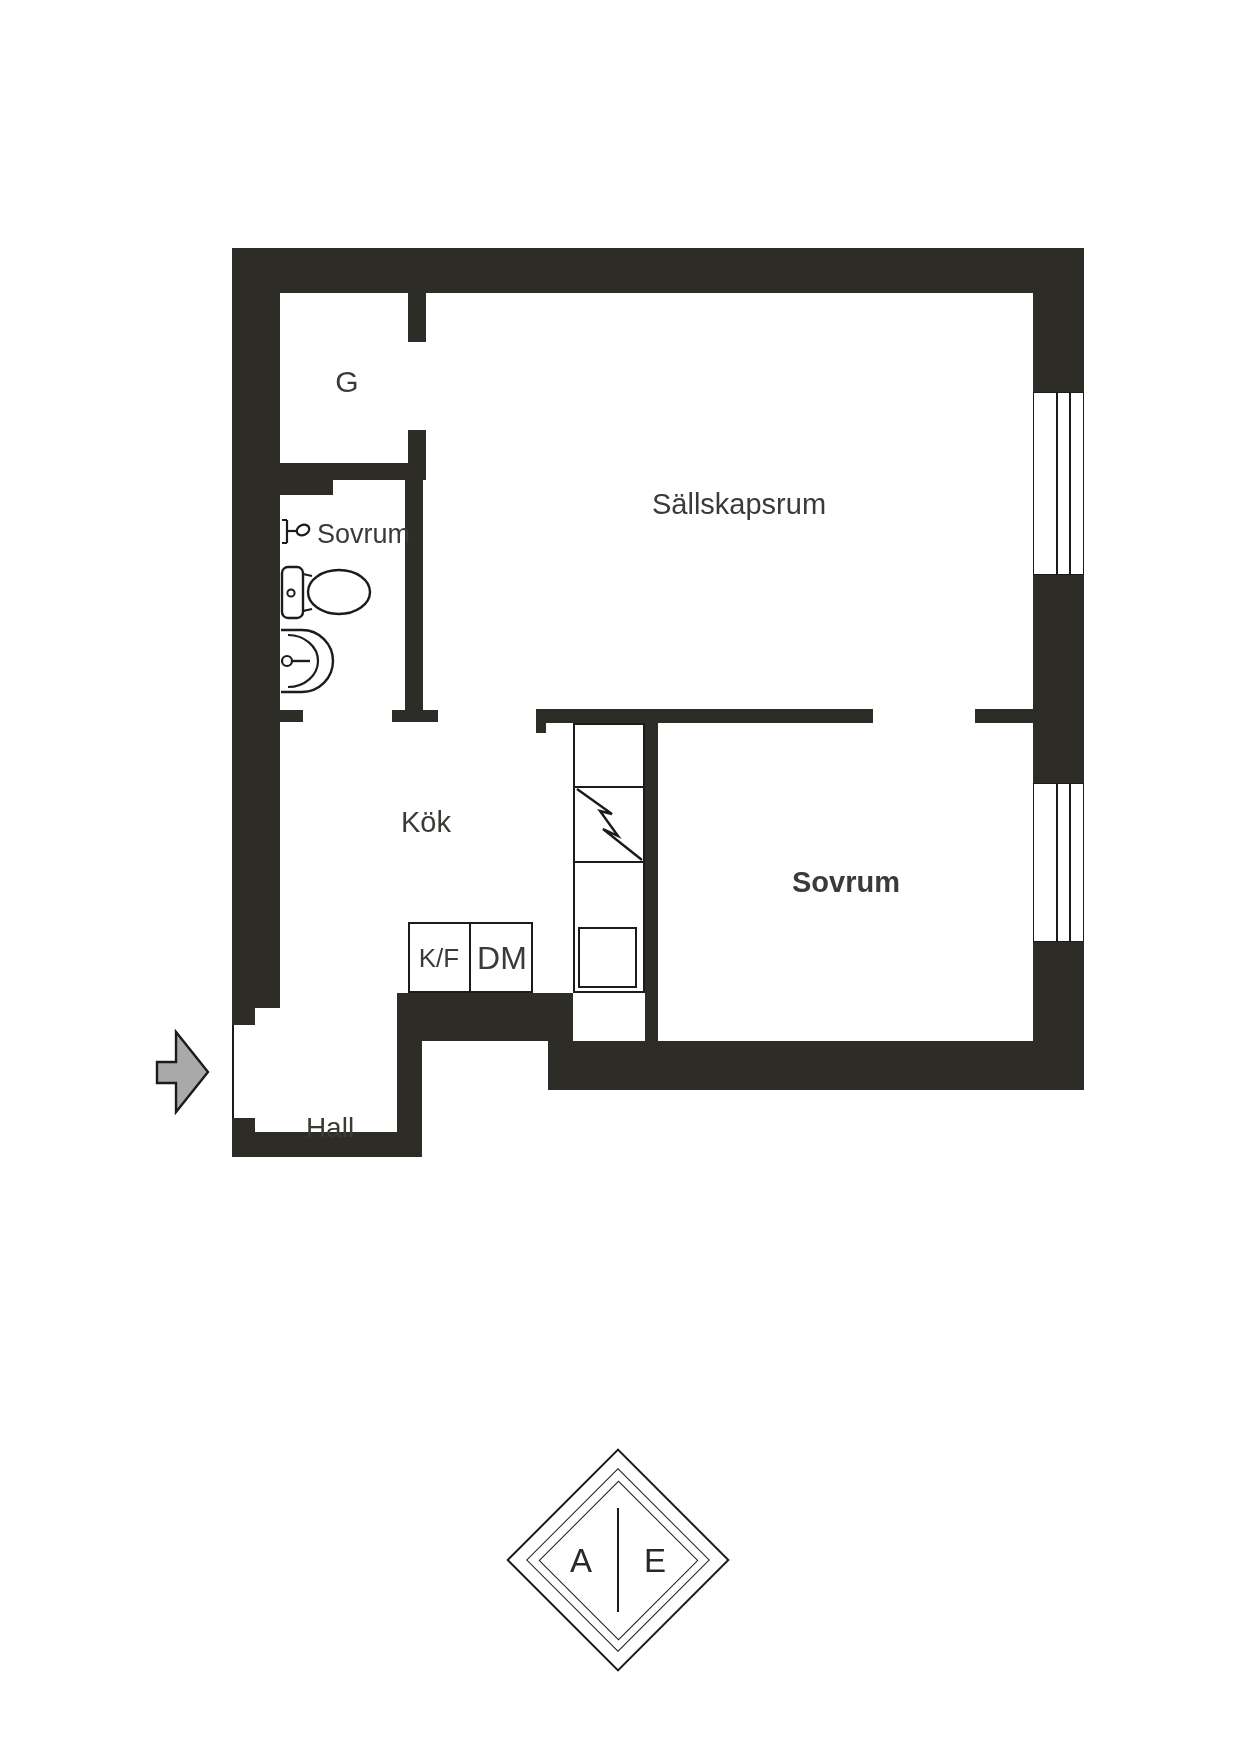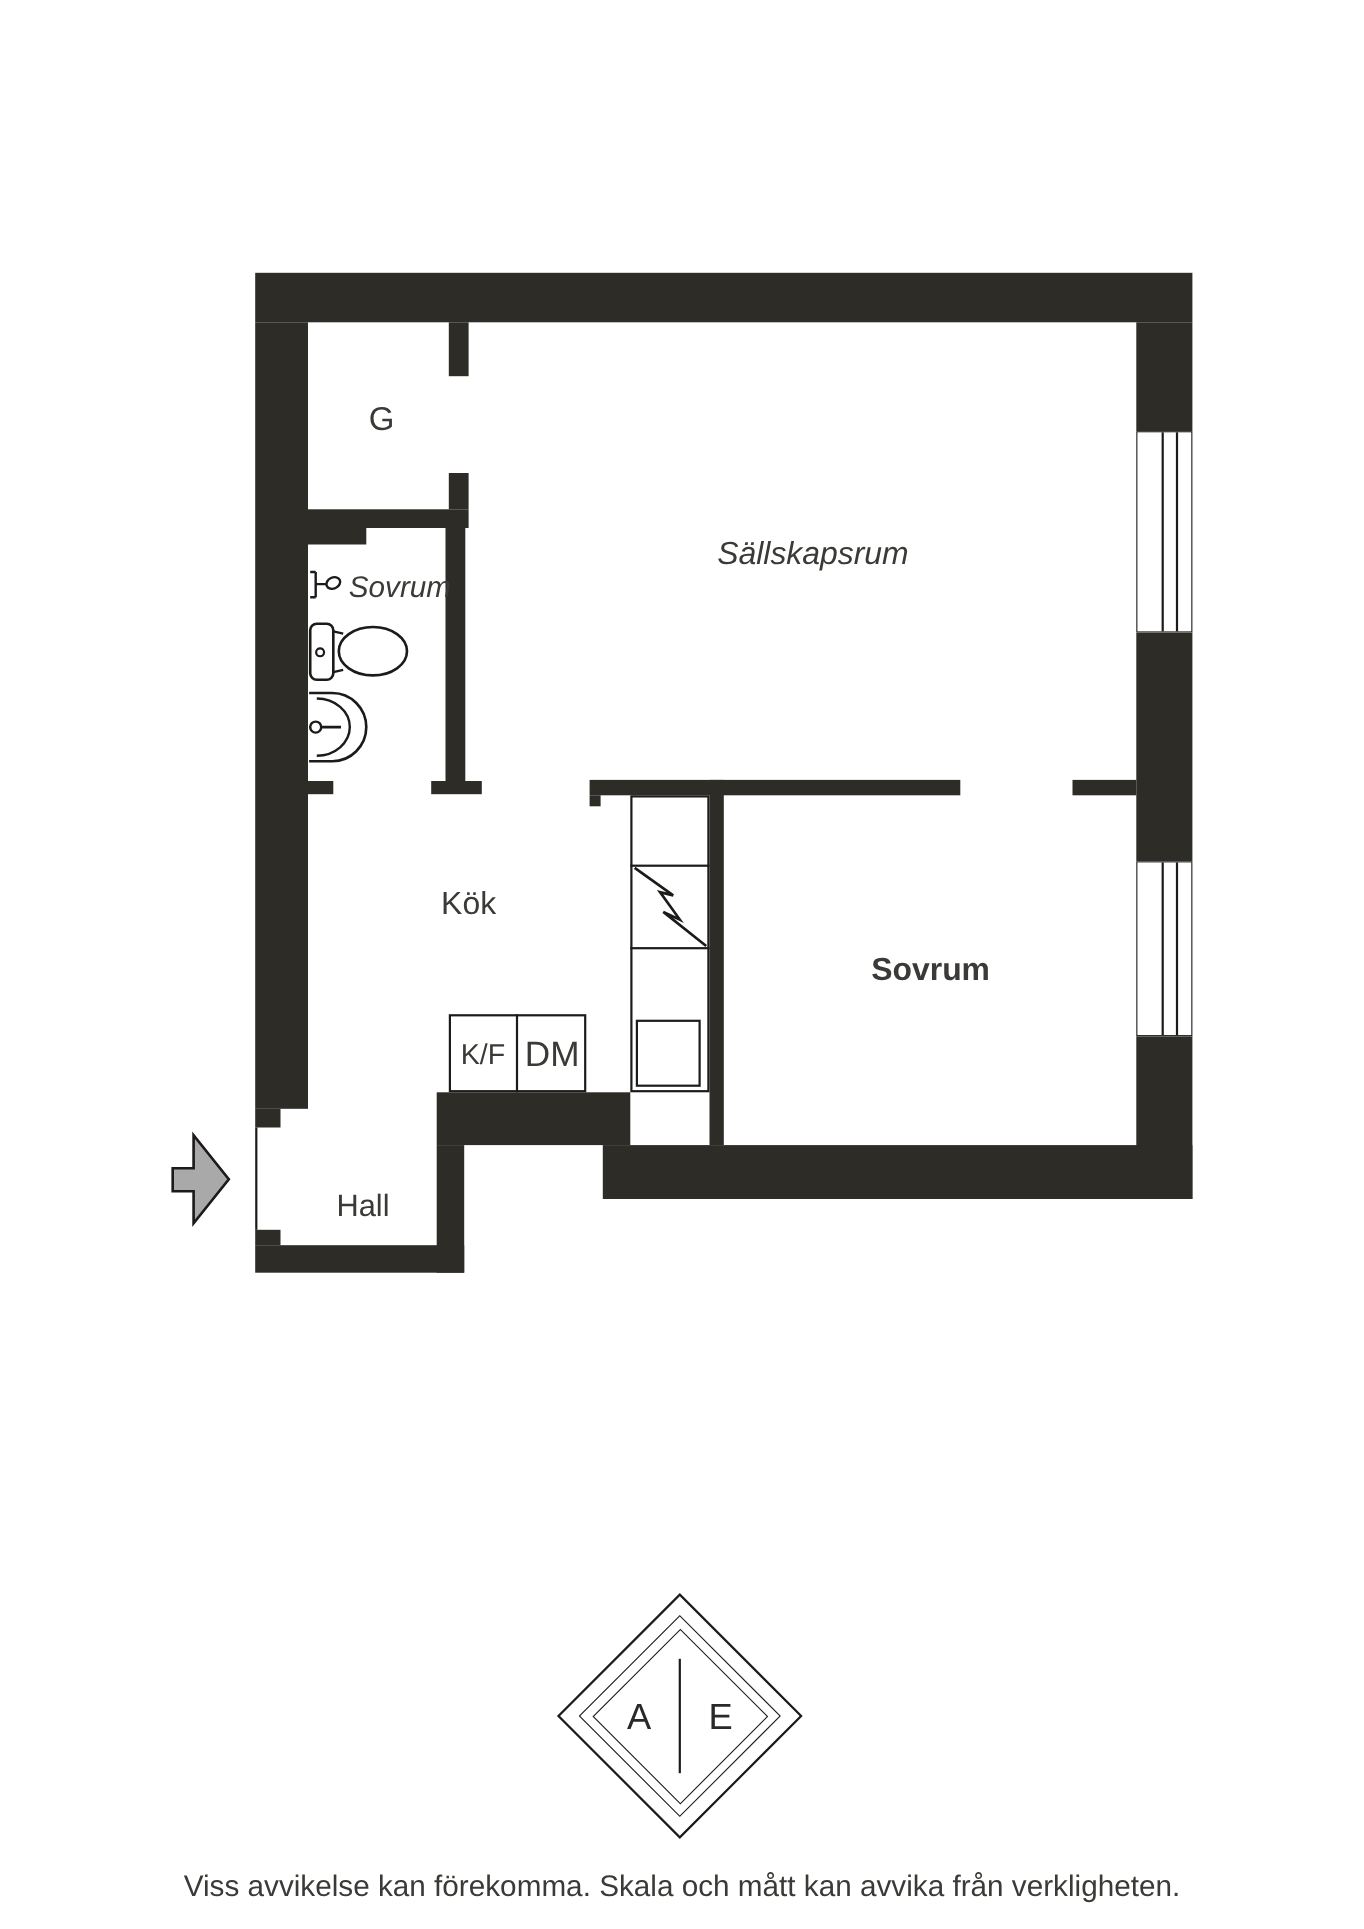--- a/index.html
+++ b/index.html
@@ -17,21 +17,21 @@
     background:var(--background);
     font-family:"Liberation Sans", sans-serif;
     overflow:hidden;
   }
   .w{position:absolute;background:var(--wall);}
   .lbl{
     position:absolute;color:var(--text);font-weight:300;
     white-space:nowrap;line-height:1;
   }
   .lbl.center{transform:translate(-50%,-50%);}
-  .lbl.vcenter{transform:translateY(-50%);font-style:italic;}
+  .lbl.vcenter{transform:translateY(-50%);}
   .win{position:absolute;background:#fff;border:1.6px solid var(--line);}
   .pane{position:absolute;top:0;bottom:0;width:1.6px;background:var(--line);}
   .thinbox{position:absolute;border:2px solid var(--line);background:#fff;}
   .thinline-h{position:absolute;height:2px;background:var(--line);}
   .thinline-v{position:absolute;width:2px;background:var(--line);}
   .icon-svg{position:absolute;}
   .logo-sq{
     position:absolute;border:2px solid var(--line);
     transform:rotate(45deg);background:transparent;
   }
@@ -119,26 +119,25 @@
 
   <svg class="icon-svg" style="left:150px;top:1026px;" width="64" height="92" viewBox="0 0 64 92">
     <polygon points="7,36 26,36 26,6 58,46 26,86 26,57 7,57" fill="var(--arrow-fill)" stroke="var(--line)" stroke-width="2.4" stroke-linejoin="miter"></polygon>
   </svg>
 
   <div class="lbl center" style="left:347px;top:382px;font-size:30px;">G</div>
   <div class="lbl vcenter" style="left:317px;top:534px;font-size:27px;">Sovrum</div>
   <div class="lbl vcenter" style="left:652px;top:504px;font-size:29px;">Sällskapsrum</div>
   <div class="lbl center" style="left:426px;top:822px;font-size:29px;">Kök</div>
   <div class="lbl center" style="left:846px;top:882px;font-size:29px;font-weight:bold;">Sovrum</div>
-  <div class="lbl center" style="left:330px;top:1096px;font-size:28px;">Hall</div>
+  <div class="lbl center" style="left:330px;top:1128px;font-size:28px;">Hall</div>
 
   <div style="position:absolute;left:618px;top:1560px;width:0;height:0;">
     <div class="logo-sq" style="width:158px;height:158px;left:-79px;top:-79px;"></div>
     <div class="logo-sq" style="width:130px;height:130px;left:-65px;top:-65px;border-width:1.8px;"></div>
     <div class="logo-sq" style="width:113px;height:113px;left:-56.5px;top:-56.5px;border-width:1.8px;"></div>
     <div class="thinline-v" style="left:-1px;top:-52px;height:104px;"></div>
     <div class="logo-letter" style="left:-60px;top:-21px;">A</div>
     <div class="logo-letter" style="left:14px;top:-21px;">E</div>
   </div>
 
-  <div id="disclaimer">Viss avvikelse kan förekomma. Skala och mått kan avvika från verkligheten.</div>
 
 </div>
 
 </body></html>

